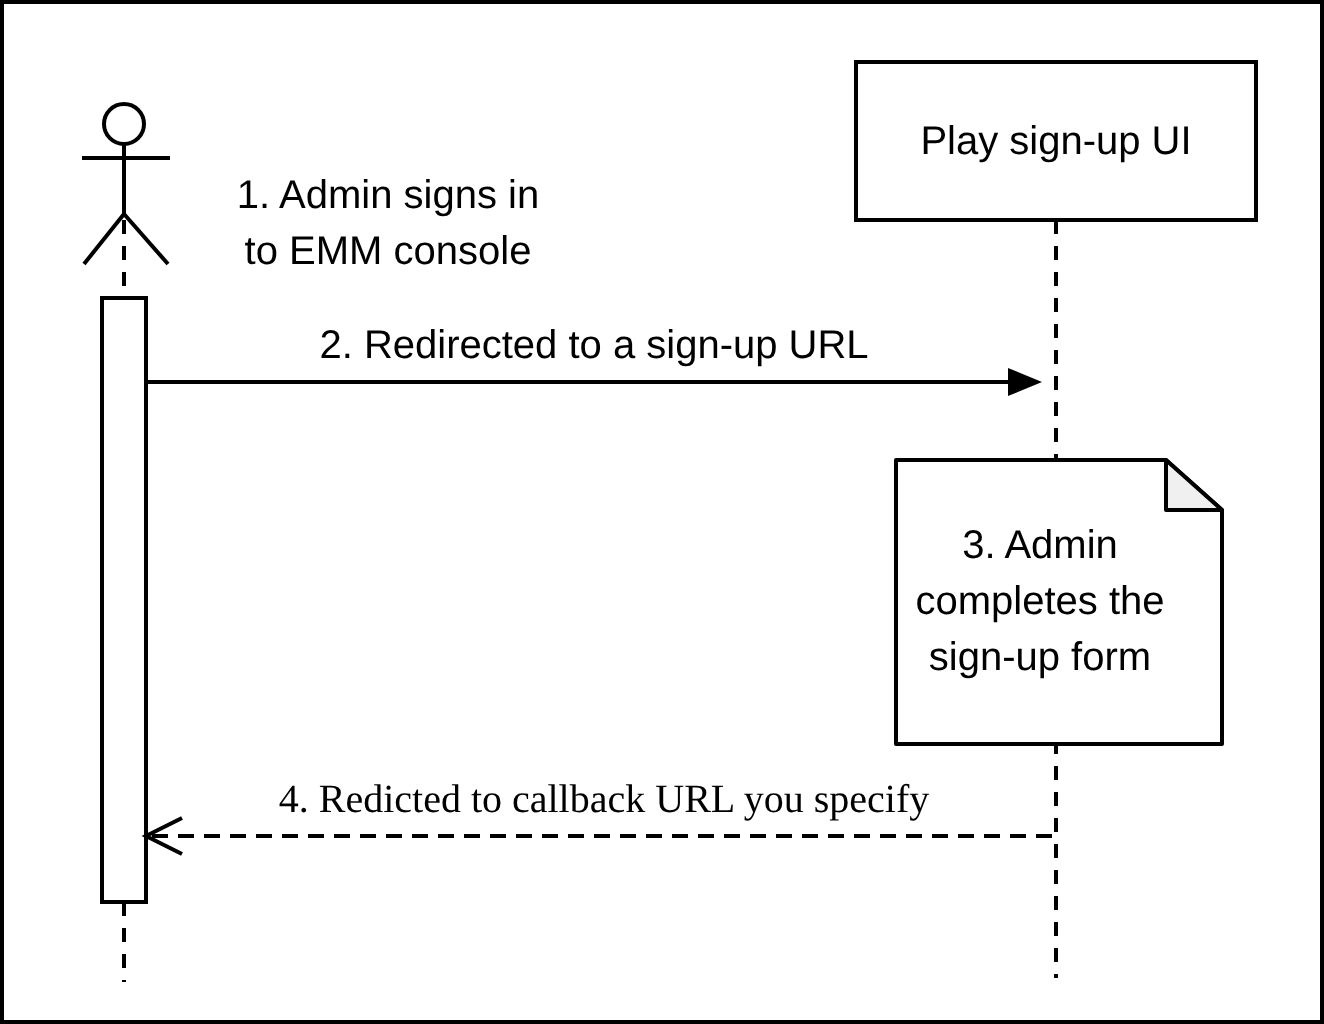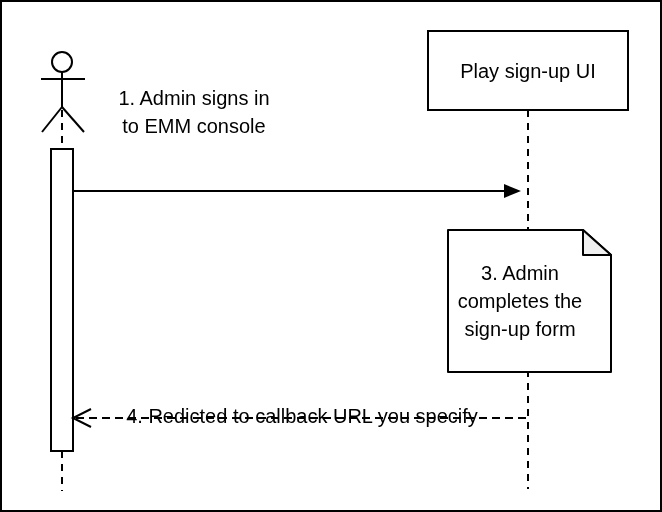--- a/index.html
+++ b/index.html
@@ -54,22 +54,23 @@
     left: 446px;
     top: 228px;
     width: 144px;
     height: 142px;
     display: flex;
     align-items: center;
     justify-content: center;
   }
   .label-msg4 {
     left: 70px;
-    top: 400px;
+    top: 384px;
     width: 460px;
+    font-family: Liberation Serif, serif;
   }
 </style>
 </head>
 <body>
 
 <div class="canvas">
 
   <svg class="diagram-svg" width="658" height="508" viewBox="0 0 658 508">
     <g stroke="#000000" stroke-width="2" fill="none">
 
@@ -97,20 +98,21 @@
       <line x1="74" y1="416" x2="526" y2="416" stroke-dasharray="8,5"></line>
       <polyline points="89,407 71,416 89,425" fill="none"></polyline>
     </g>
   </svg>
 
   <div class="label label-actor">1. Admin signs in
 to EMM console</div>
 
   <div class="label label-participant">Play sign-up UI</div>
 
+  <div class="label label-msg2">2. Redirected to a sign-up URL</div>
 
   <div class="label label-note">3. Admin
 completes the
 sign-up form</div>
 
   <div class="label label-msg4">4. Redicted to callback URL you specify</div>
 
 </div>
 
 </body></html>

